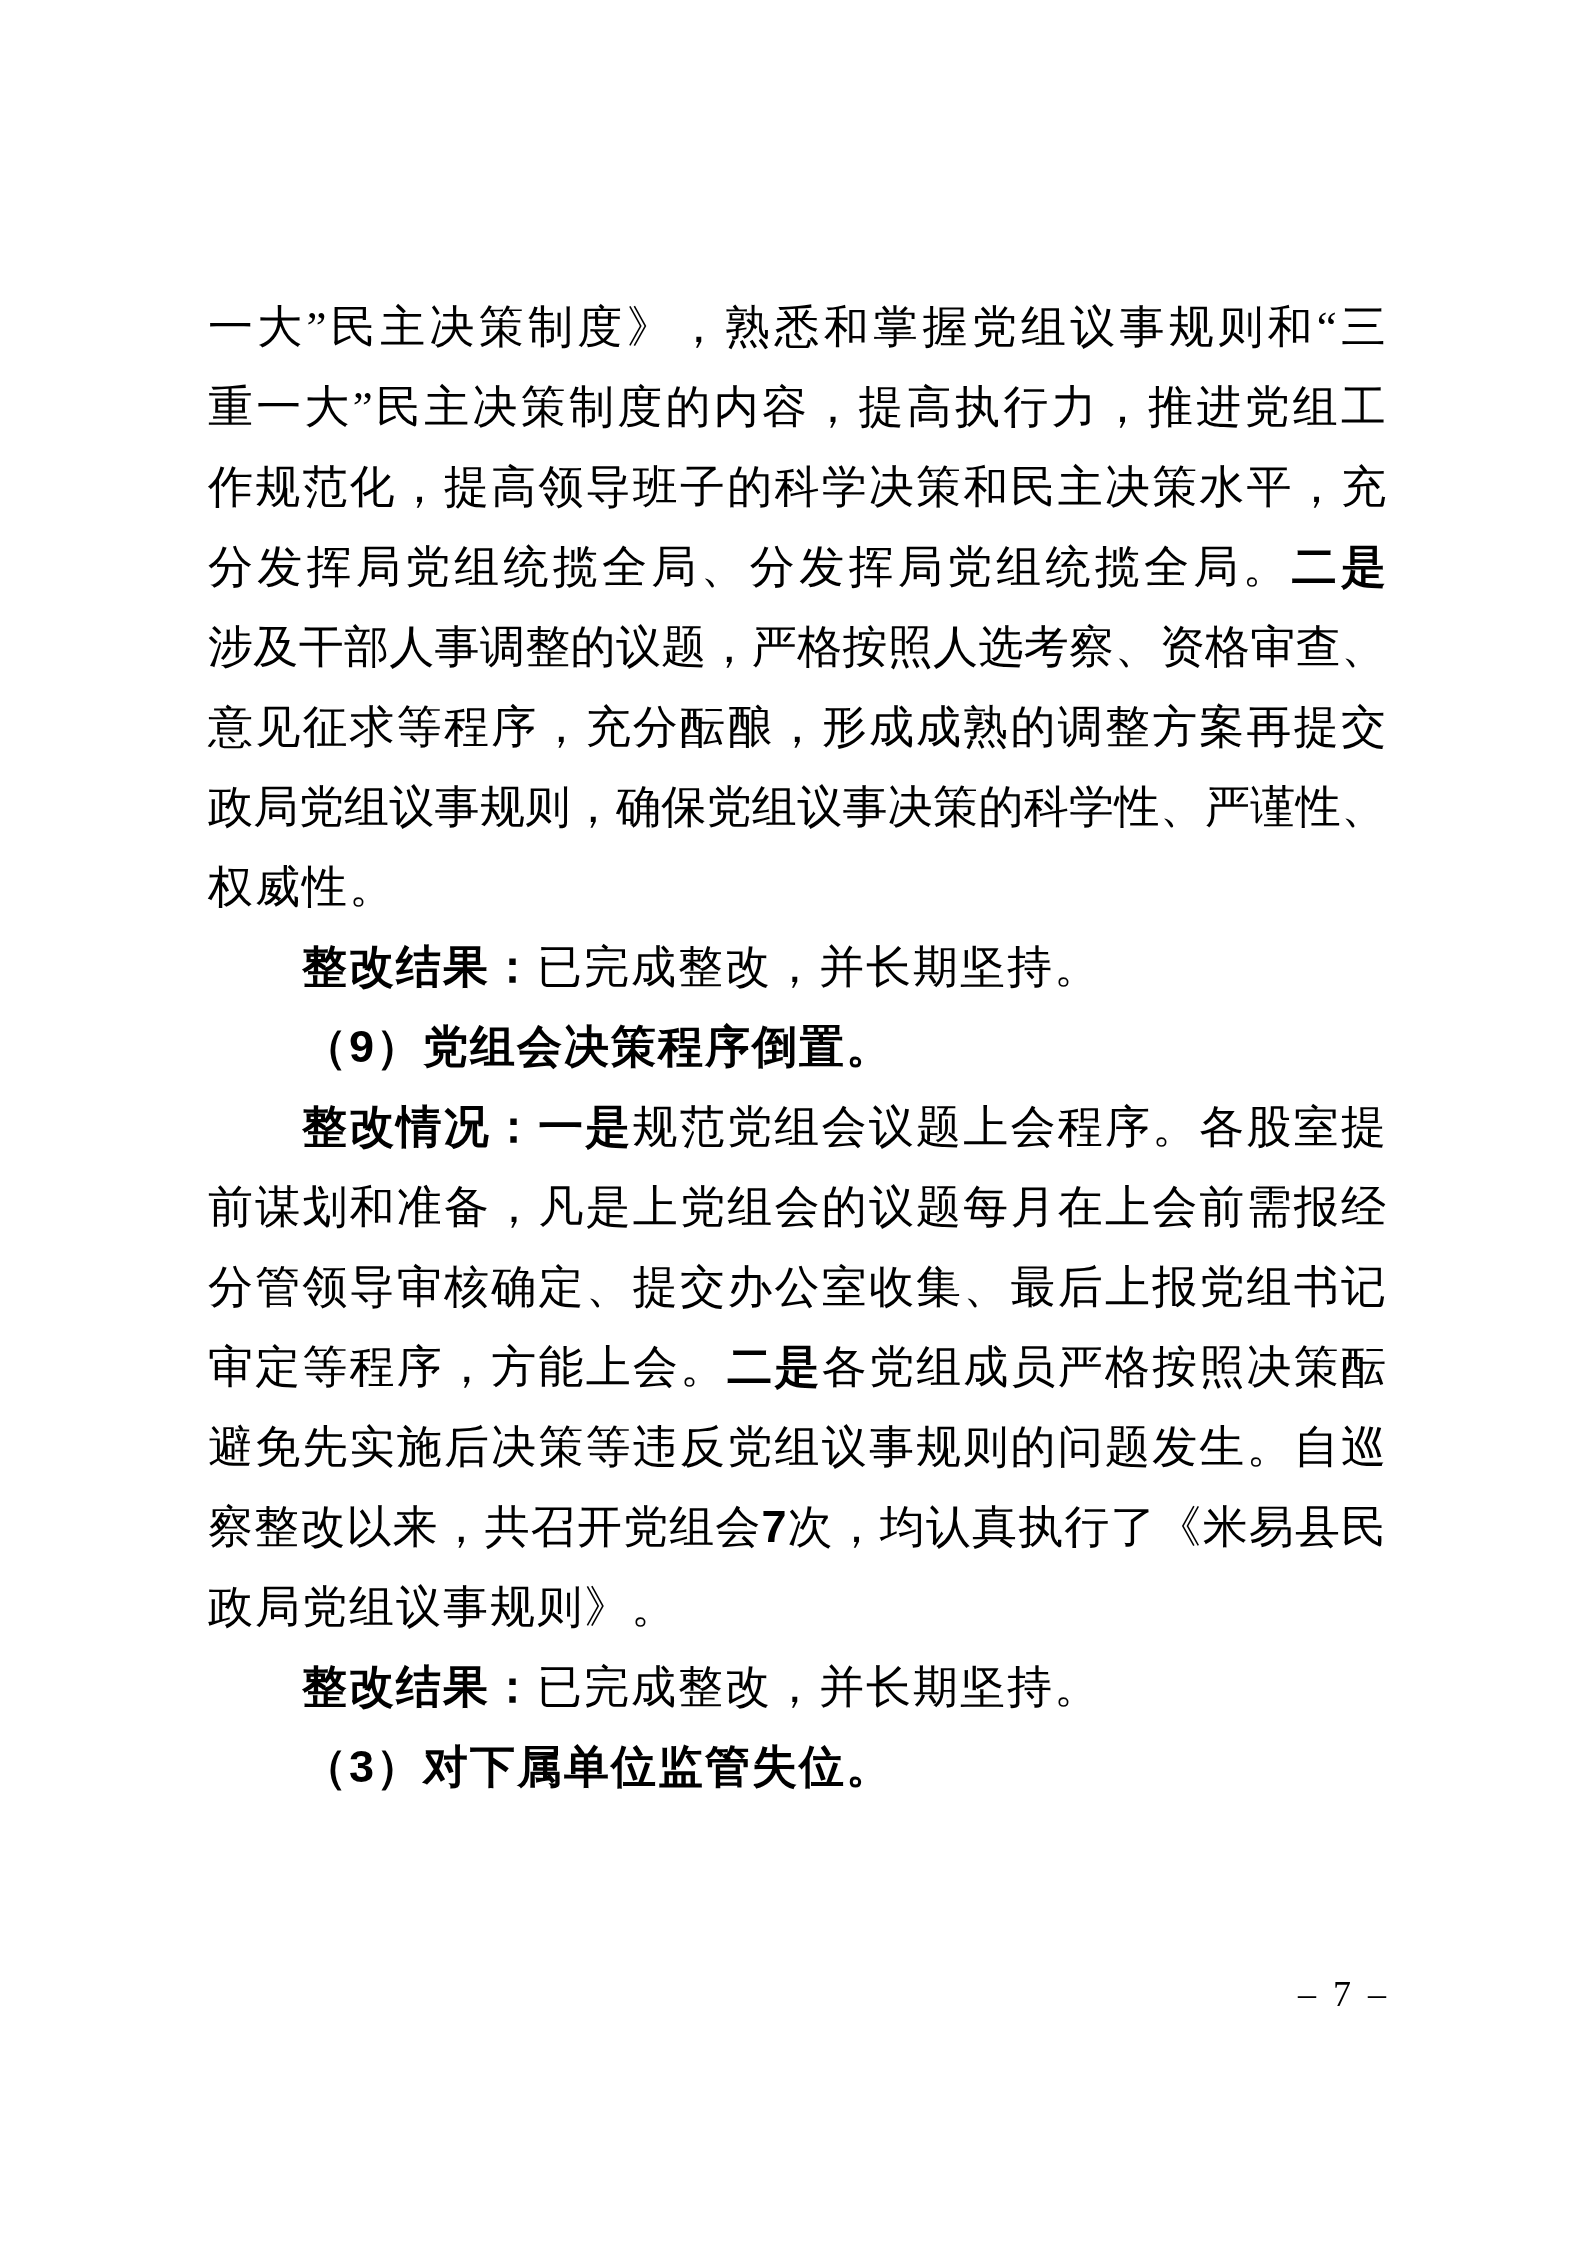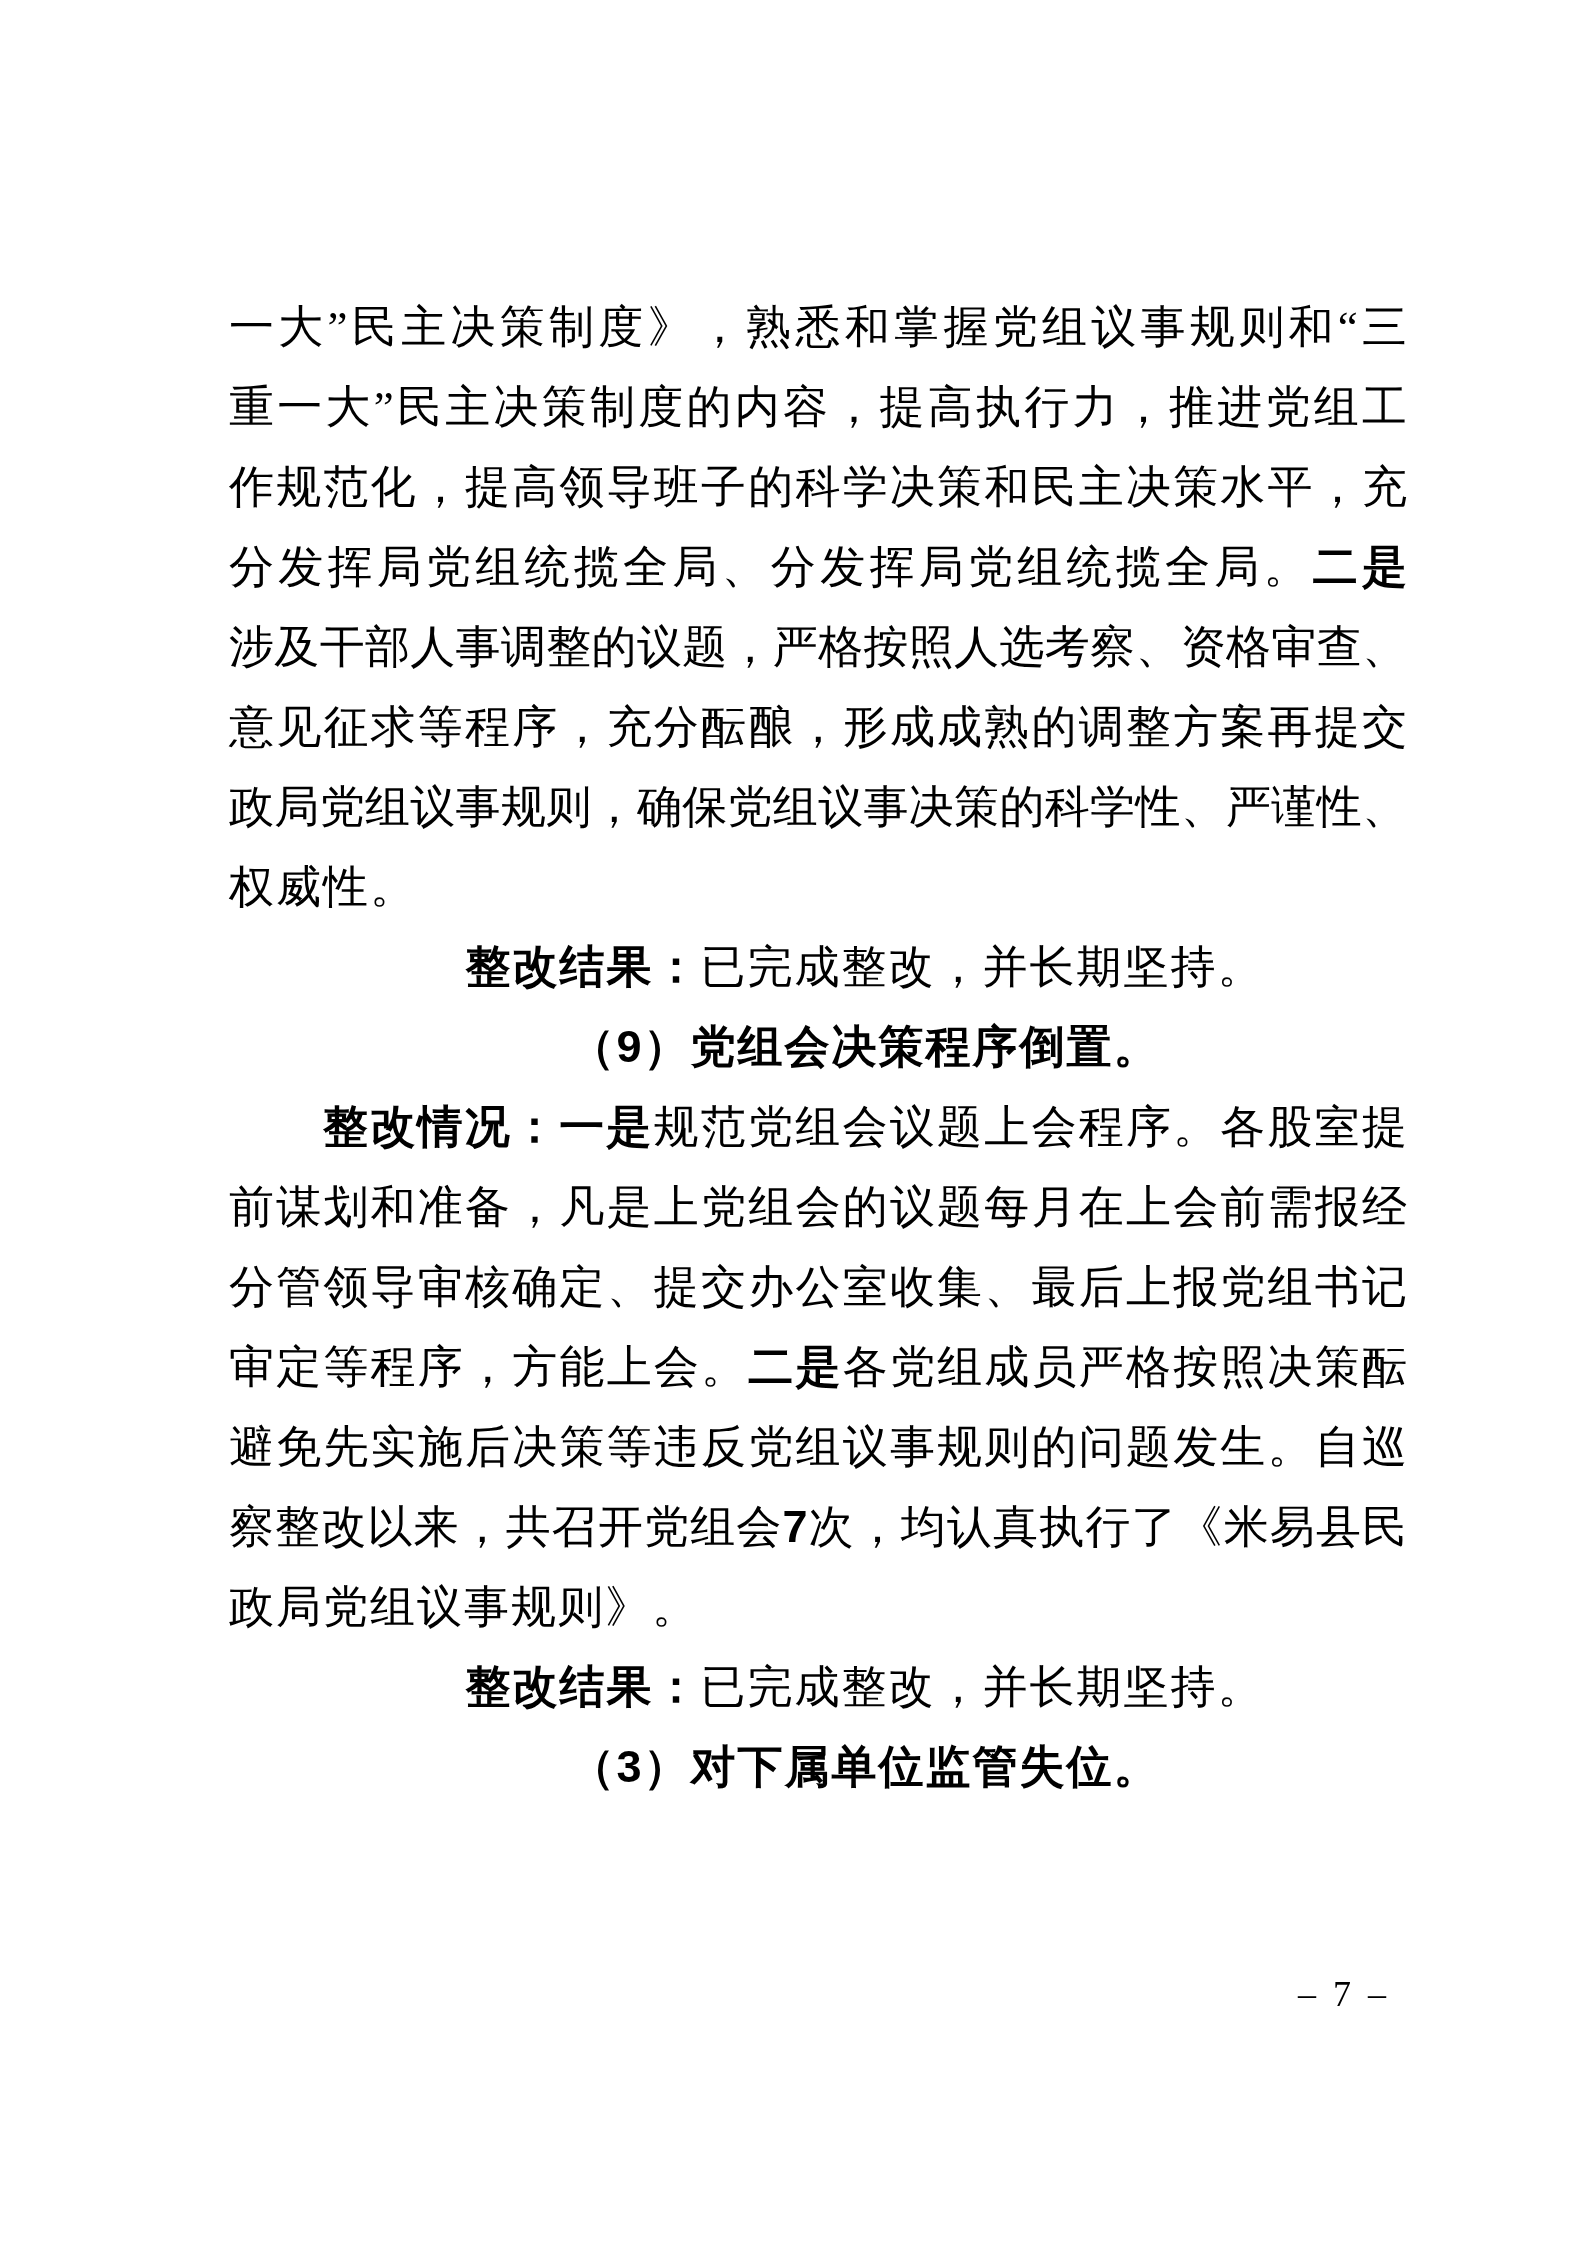--- a/index.html
+++ b/index.html
@@ -11,21 +11,21 @@
     position: relative;
     width: 1587px;
     height: 2245px;
     background: #ffffff;
     color: #000000;
     font-family: "Liberation Serif", "DejaVu Serif", serif;
     overflow: hidden;
   }
   .text-block {
     position: absolute;
-    left: 229px;
+    left: 208px;
     top: 287px;
     width: 1178px;
   }
   .line {
     height: 80px;
     line-height: 80px;
     font-size: 45px;
     color: #000000;
   }
   .line.just {
@@ -33,21 +33,20 @@
     text-align-last: justify;
     -moz-text-align-last: justify;
     text-justify: inter-character;
   }
   .line.left {
     text-align: left;
     letter-spacing: 2px;
   }
   .line.indent {
     padding-left: 94px;
-    text-align: center;
   }
   .run {
     font-family: "Liberation Serif", "DejaVu Serif", serif;
     font-weight: 400;
   }
   .run.bold-run {
     font-family: "Liberation Sans", "DejaVu Sans", sans-serif;
     font-weight: 700;
     margin-top: 44px;
   }

